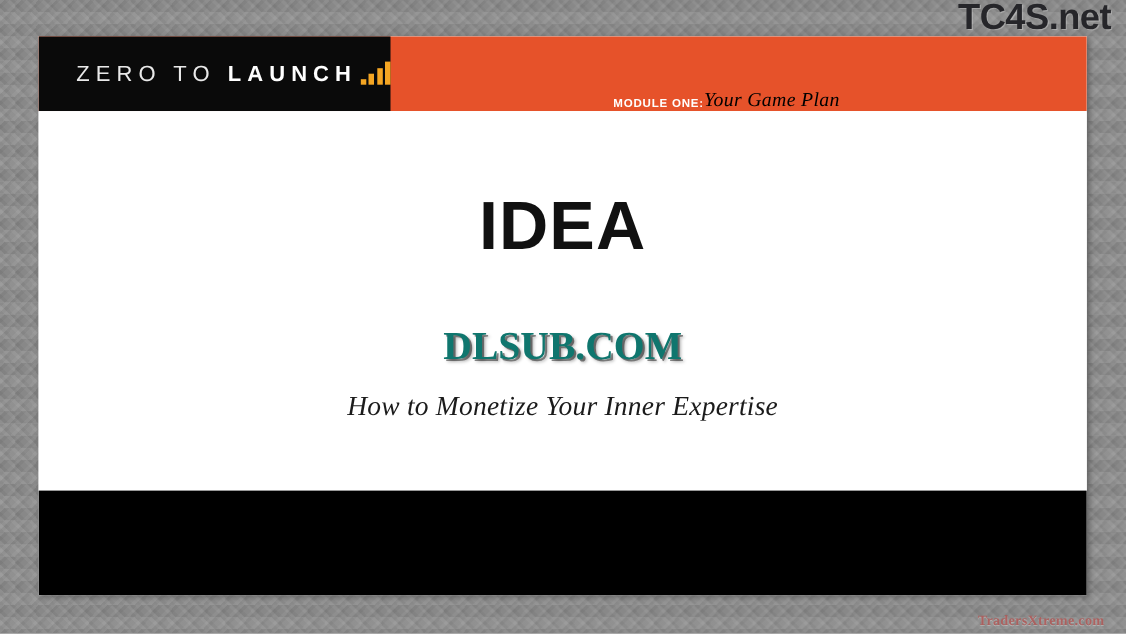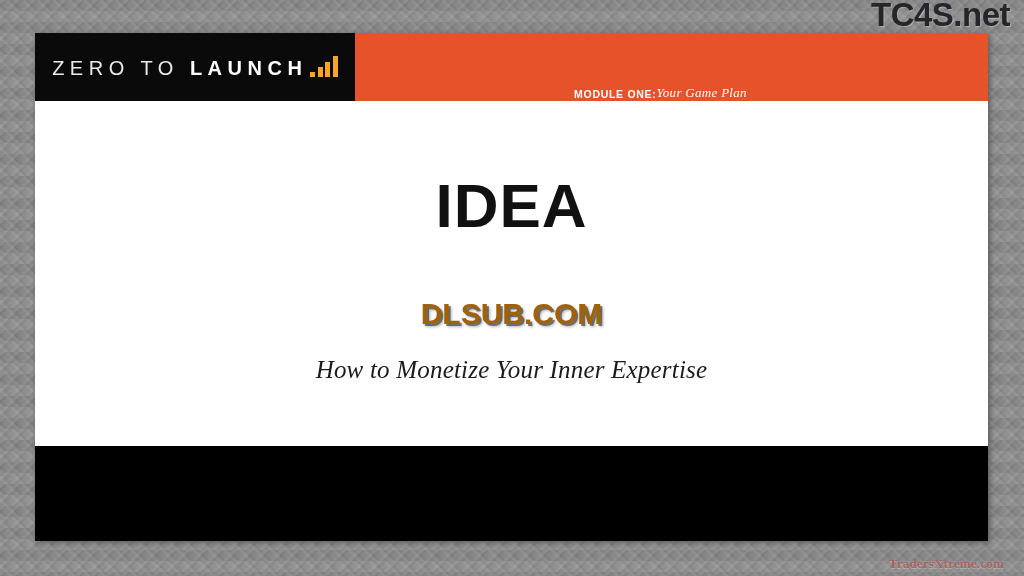--- a/index.html
+++ b/index.html
@@ -71,21 +71,21 @@
     height: 68px;
     background: #e6522a;
     display: flex;
     align-items: stretch;
   }
   .logo-block {
     width: 320px;
     background: #0a0a0a;
     display: flex;
     align-items: center;
-    justify-content: center;
+    justify-content: flex-end;
     flex: none;
   }
   .logo-wrap {
     display: flex;
     align-items: flex-end;
     transform: translateY(1px);
   }
   .logo-text {
     color: #ffffff;
     font-size: 20px;
@@ -118,24 +118,24 @@
     padding-right: 22px;
     line-height: 1.25;
   }
   .module-label {
     color: #ffffff;
     font-size: 10.5px;
     font-weight: 700;
     letter-spacing: 0.7px;
   }
   .module-sub {
-    color: #ffffff;
+    color: #000000;
     font-family: "Liberation Serif", serif;
     font-style: italic;
-    font-size: 13px;
+    font-size: 18px;
     letter-spacing: 0.3px;
   }
 
   
   .slide-body {
     position: absolute;
     left: 0;
     top: 68px;
     right: 0;
     bottom: 95px;
@@ -180,26 +180,26 @@
   #wm-dlsub {
     position: absolute;
     left: 0; right: 0;
     top: 258px;
     text-align: center;
     z-index: 20;
     pointer-events: none;
   }
   #wm-dlsub .wm-text {
     display: inline-block;
-    font-family: Liberation Sans, sans-serif;
-    font-weight: 700;
-    font-size: 30px;
+    font-family: Liberation Serif, serif;
+    font-weight: 700;
+    font-size: 36px;
     line-height: 46px;
     letter-spacing: 0px;
-    color: #a16207;
+    color: #0f766e;
     -webkit-text-stroke: 5px #ffffff;
     paint-order: stroke fill;
     text-shadow:
       2px 2px 0 rgba(0,0,0,0.45),
       3px 3px 3px rgba(0,0,0,0.30);
   }
 
   #wm-tc4s {
     position: absolute;
     right: 14px;

